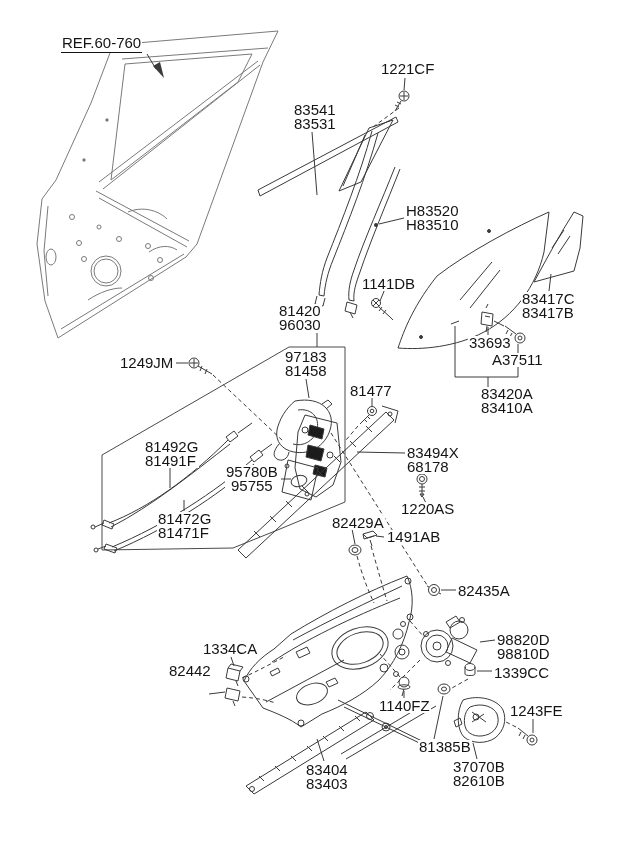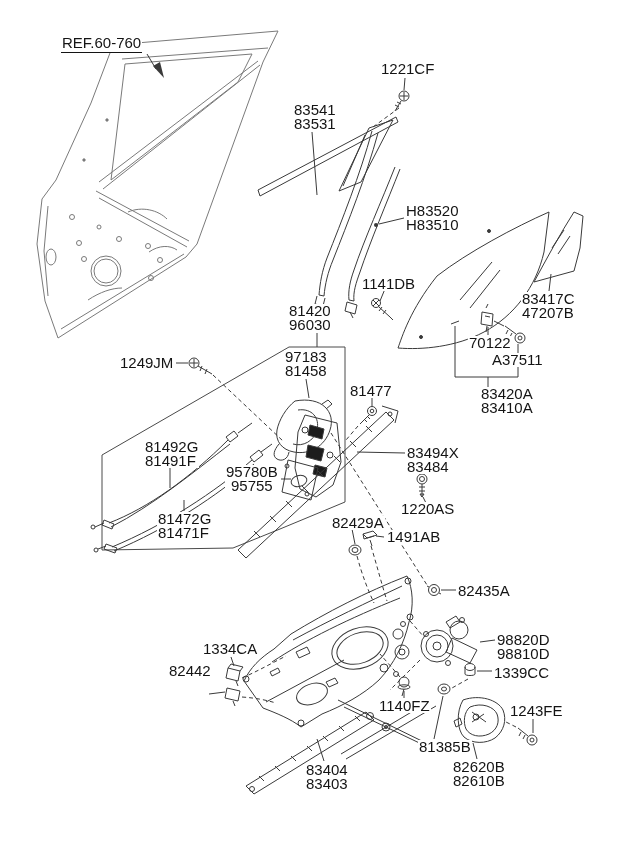--- a/index.html
+++ b/index.html
@@ -309,28 +309,28 @@
     </div>
 <div class="lbl" style="left:405px;top:204px">
       <span>H83520</span>
       <span>H83510</span>
     </div>
 <div class="lbl" style="left:361px;top:277px">
       <span>1141DB</span>
     </div>
 <div class="lbl" style="left:521px;top:292px">
       <span>83417C</span>
-      <span>47207B</span>
-    </div>
-<div class="lbl" style="left:288px;top:304px">
+      <span>83417B</span>
+    </div>
+<div class="lbl" style="left:278px;top:304px">
       <span>81420</span>
       <span>96030</span>
     </div>
 <div class="lbl" style="left:468px;top:336px">
-      <span>70122</span>
+      <span>33693</span>
     </div>
 <div class="lbl" style="left:491px;top:353px">
       <span>A37511</span>
     </div>
 <div class="lbl" style="left:480px;top:387px">
       <span>83420A</span>
       <span>83410A</span>
     </div>
 <div class="lbl" style="left:119px;top:356px">
       <span>1249JM</span>
@@ -349,21 +349,21 @@
 <div class="lbl ctr" style="left:225px;top:465px">
       <span>95780B</span>
       <span>95755</span>
     </div>
 <div class="lbl" style="left:157px;top:512px">
       <span>81472G</span>
       <span>81471F</span>
     </div>
 <div class="lbl" style="left:406px;top:446px">
       <span>83494X</span>
-      <span>83484</span>
+      <span>68178</span>
     </div>
 <div class="lbl" style="left:400px;top:502px">
       <span>1220AS</span>
     </div>
 <div class="lbl" style="left:331px;top:516px">
       <span>82429A</span>
     </div>
 <div class="lbl" style="left:386px;top:530px">
       <span>1491AB</span>
     </div>
@@ -390,17 +390,17 @@
       <span>1243FE</span>
     </div>
 <div class="lbl" style="left:418px;top:740px">
       <span>81385B</span>
     </div>
 <div class="lbl ctr" style="left:305px;top:763px">
       <span>83404</span>
       <span>83403</span>
     </div>
 <div class="lbl" style="left:452px;top:760px">
-      <span>82620B</span>
+      <span>37070B</span>
       <span>82610B</span>
     </div>
 
 </div>
 
 </body></html>

